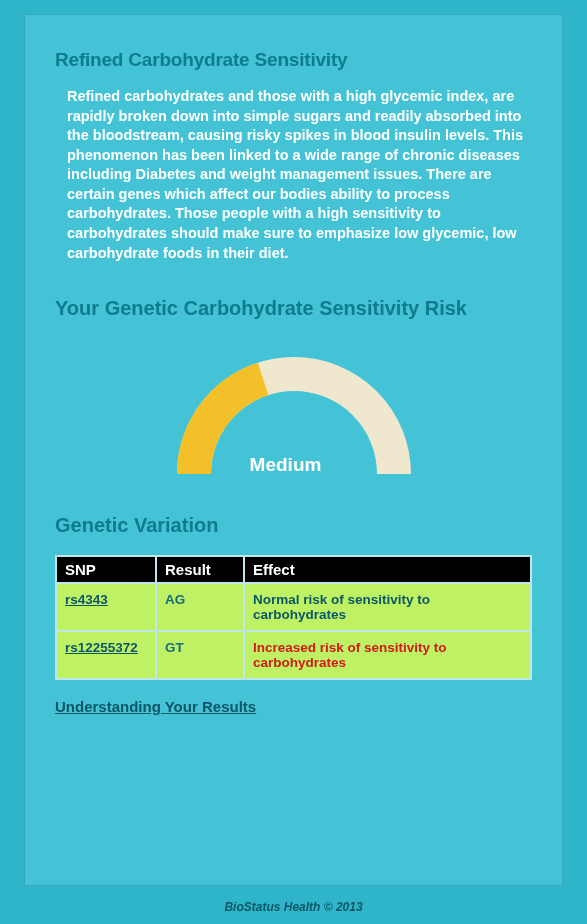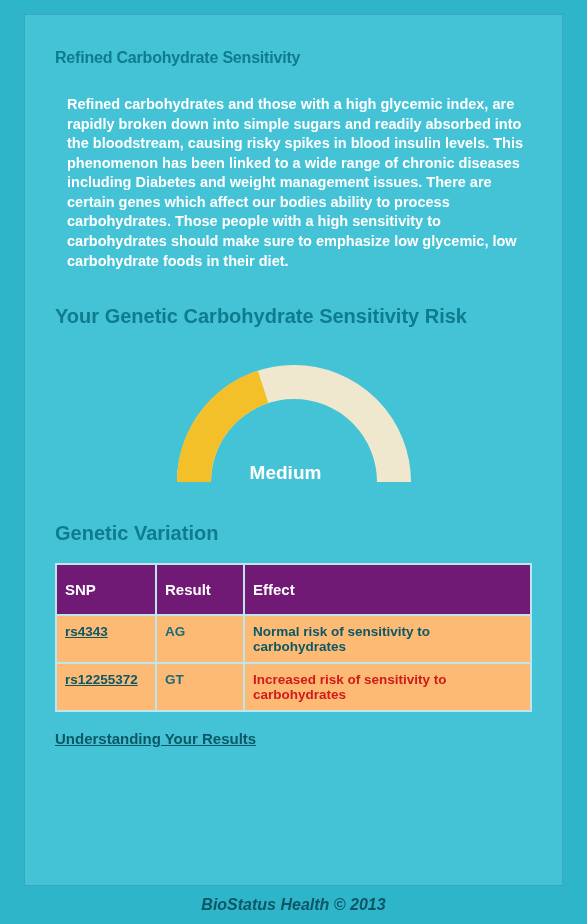--- a/index.html
+++ b/index.html
@@ -16,23 +16,23 @@
     left: 24px;
     top: 14px;
     right: 24px;
     bottom: 38px;
     background: #45c3d6;
     border: 1px solid #3aa8ba;
     padding: 34px 30px 20px 30px;
   }
   h2 {
     color: #0e7b8f;
-    font-size: 16px;
+    font-size: 19px;
     font-weight: bold;
-    margin-bottom: 28px;
+    margin-bottom: 16px;
     letter-spacing: -0.2px;
   }
   .intro {
     color: #ffffff;
     font-size: 14.5px;
     font-weight: bold;
     line-height: 1.35;
     margin-bottom: 34px;
     margin-left: 12px;
   }
@@ -70,30 +70,30 @@
     font-size: 20px;
     font-weight: bold;
     margin-bottom: 18px;
   }
   table {
     width: 100%;
     border-collapse: collapse;
     margin-bottom: 18px;
   }
   th {
-    background: #701a75;
+    background: #000000;
     color: #ffffff;
     text-align: left;
-    padding: 16px 8px;
+    padding: 4px 8px;
     font-size: 15px;
     font-weight: bold;
     border: 2px solid #bfe6ec;
   }
   td {
-    background: #fdba74;
+    background: #bef264;
     border: 2px solid #bfe6ec;
     padding: 8px 8px;
     font-size: 13.5px;
     color: #0c5766;
     vertical-align: top;
   }
   td.snp a {
     color: #0c5766;
     font-weight: bold;
     text-decoration: underline;
@@ -108,21 +108,21 @@
     font-weight: bold;
     font-size: 15px;
     text-decoration: underline;
   }
   .footer {
     position: absolute;
     bottom: 10px;
     left: 0; right: 0;
     text-align: center;
     color: #0c5766;
-    font-size: 16px;
+    font-size: 12px;
     font-weight: bold;
     font-style: italic;
   }
 </style>
 </head>
 <body>
 
 <div class="panel">
 
   <h2>Refined Carbohydrate Sensitivity</h2>

